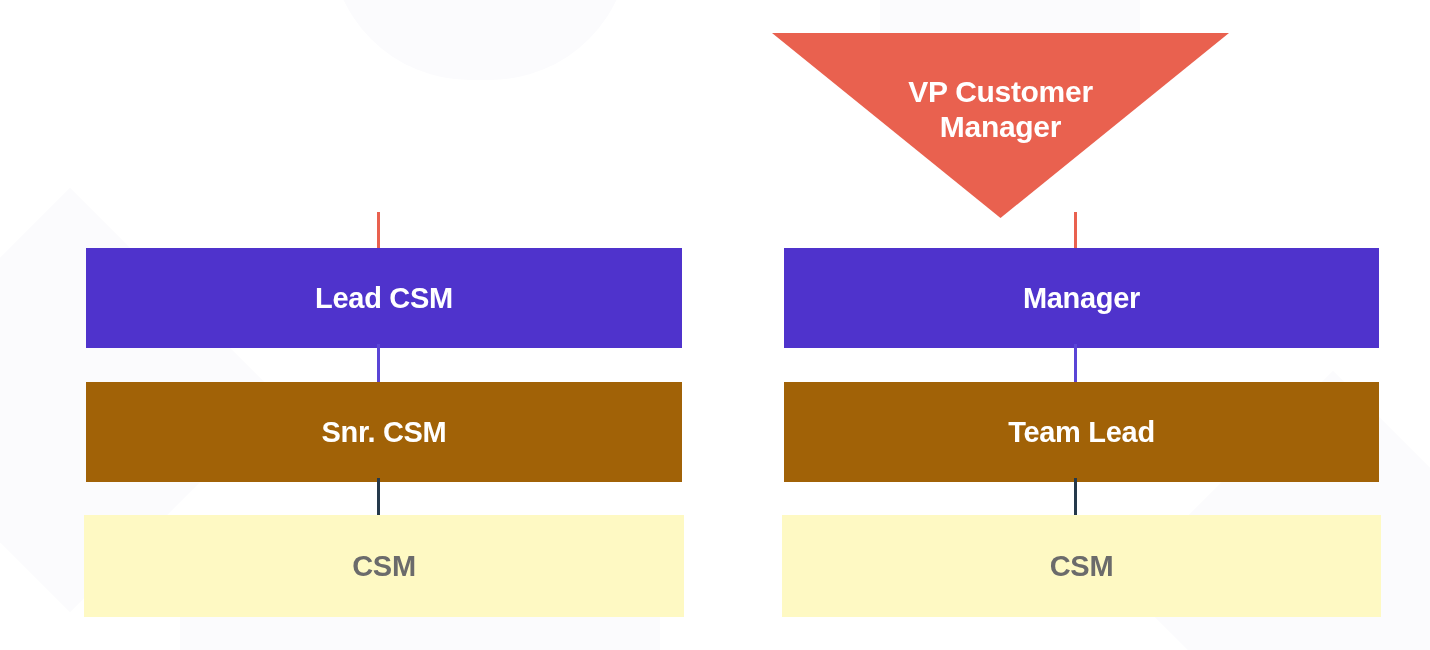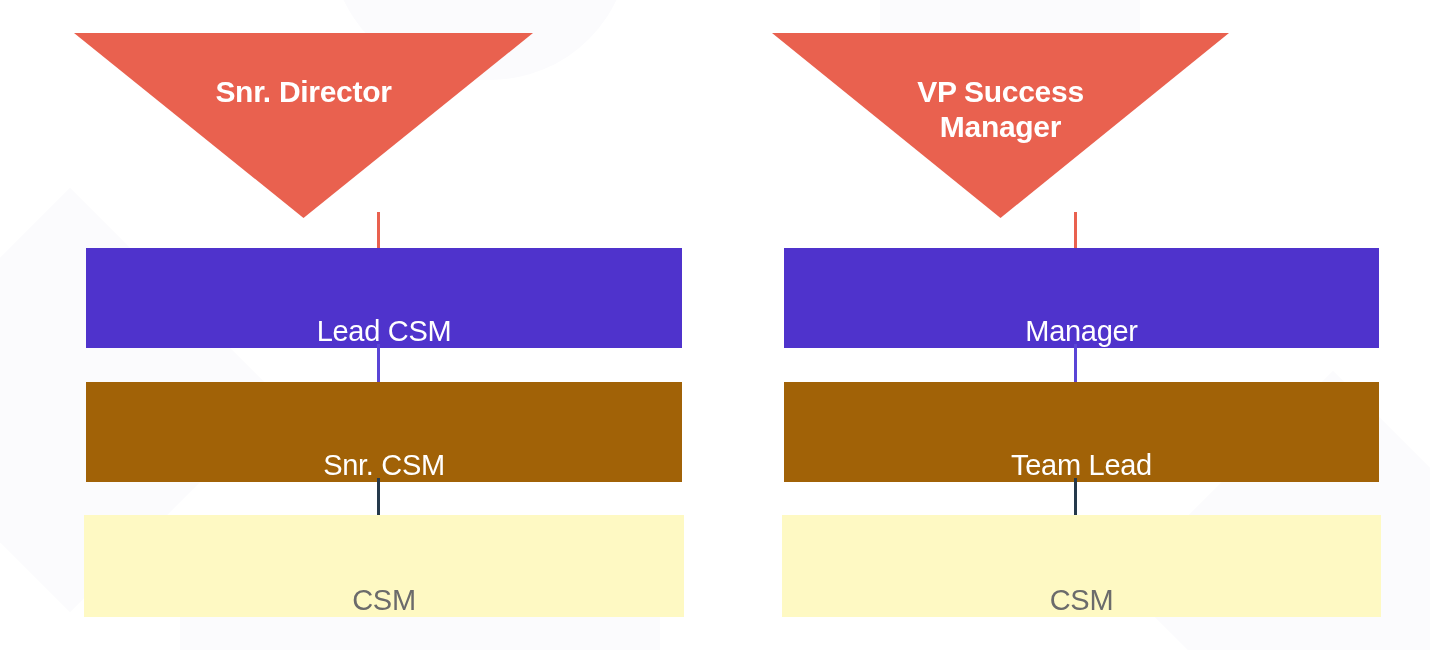--- a/index.html
+++ b/index.html
@@ -69,24 +69,24 @@
     line-height: 1.15;
     letter-spacing: -0.3px;
   }
 
   
   .box {
     position: absolute;
     left: 0;
     right: 0;
     display: flex;
-    align-items: flex-end;
+    align-items: center;
     justify-content: center;
     font-size: 29px;
-    font-weight: normal;
+    font-weight: bold;
     letter-spacing: -0.3px;
     margin-left: 12px;
   }
   .box.purple { background: #4f33cc; color: #ffffff; }
   .box.navy   { background: #a16207; color: #ffffff; }
   .box.gray   { background: #fef9c3; color: #6b6b6b; }
 
   .box.lvl2 { top: 248px; height: 100px; }
   .box.lvl3 { top: 382px; height: 100px; }
   .box.lvl4 { top: 515px; height: 102px; left: -2px; right: -2px; }
@@ -110,24 +110,20 @@
   <div class="blob b2"></div>
   <div class="blob b3"></div>
   <div class="blob b4"></div>
   <div class="blob b5"></div>
 </div>
 
 <div class="chart">
 
   <div class="column left">
 
-    <div class="triangle-node" style="left:74px; width:459px; margin-left:-74px;">
-      <div class="triangle-shape"></div>
-      <div class="triangle-label">Snr. Director</div>
-    </div>
 
     <div class="connector c1"></div>
 
     <div class="box purple lvl2">
       <span>Lead CSM</span>
     </div>
 
     <div class="connector c2"></div>
 
     <div class="box navy lvl3">
@@ -139,21 +135,21 @@
     <div class="box gray lvl4">
       <span>CSM</span>
     </div>
   </div>
 
   <div class="column right">
 
     <div class="triangle-node" style="left:74px; width:457px; margin-left:-74px;">
       <div class="triangle-shape"></div>
       <div class="triangle-label">
-        <div>VP Success</div>
+        <div>VP Customer</div>
         <div>Manager</div>
       </div>
     </div>
 
     <div class="connector c1"></div>
 
     <div class="box purple lvl2">
       <span>Manager</span>
     </div>
 

